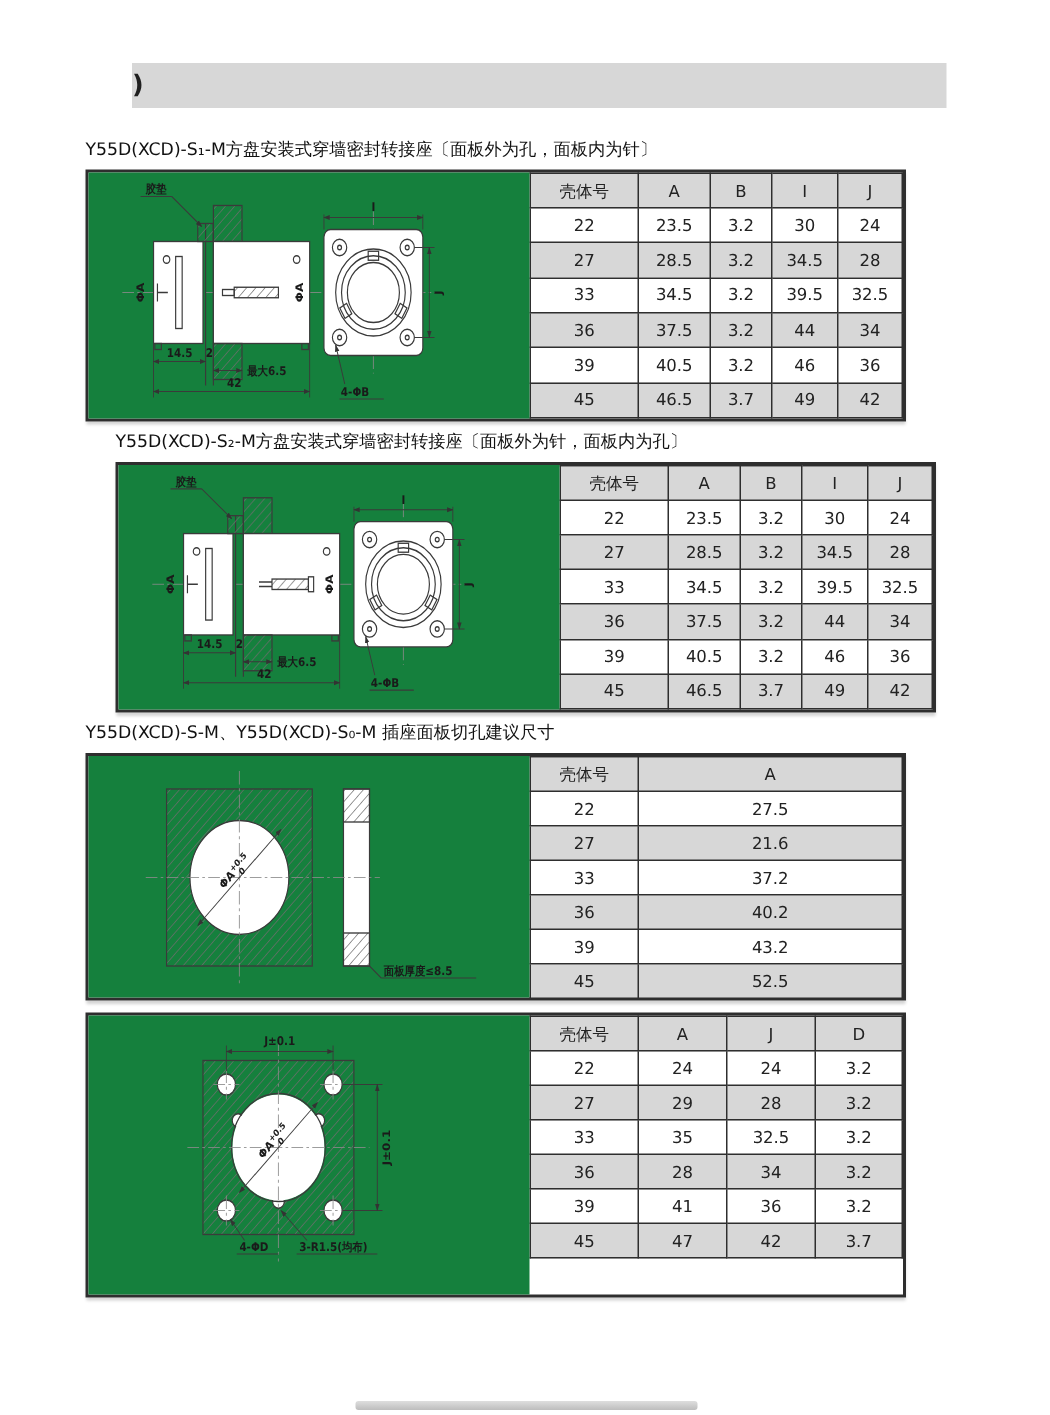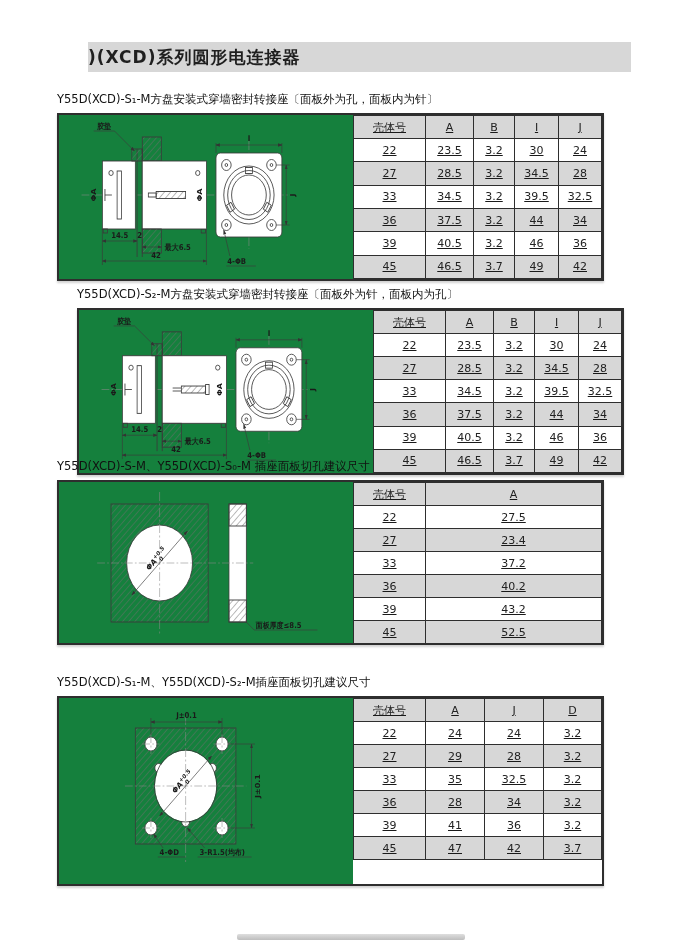--- a/index.html
+++ b/index.html
@@ -14,21 +14,21 @@
   }
   .header-bar span { font-weight:bold; font-size:17px; color:#1f1f1f; letter-spacing:1px; white-space:nowrap; }
   .section { position:absolute; left:57px; width:547px; }
   .sec-title { font-size:11.5px; color:#111; margin:0 0 6px 0; white-space:nowrap; }
   .sec-box {
     display:flex; border:2px solid #2e2e2e; background:#fff; box-sizing:border-box;
     box-shadow:0 2px 2px rgba(0,0,0,0.18);
   }
   .draw { flex:1 1 auto; position:relative; background:#15803d; }
   .draw svg { display:block; width:100%; height:100%; }
-  .tbl-wrap { flex:0 0 248px;text-decoration:underline; }
+  .tbl-wrap { flex:0 0 248px; }
   table { border-collapse:collapse; width:248px; table-layout:fixed; font-size:11px; color:#222; }
   th,td { border:1px solid #2e2e2e; text-align:center; padding:0; font-weight:normal; height:22px; }
   thead th { background:#d7d7d7; }
   tbody tr:nth-child(even) td { background:#d7d7d7; }
   .t-fill { height:100%; }
   .t-top  { height:162px; }
   .footer-bar {
     position:absolute; left:237px; top:934px; width:228px; height:6px;
     background:linear-gradient(#dedede,#bdbdbd); border-radius:2px;
   }
@@ -39,21 +39,20 @@
   svg .dl { stroke:#3a3a3a; stroke-width:0.7; fill:none; }
   svg text { font-family:"DejaVu Sans","Liberation Sans",sans-serif; fill:#1a1a1a; }
   svg .d  { font-size:8px; font-weight:bold; text-anchor:middle; }
   svg .ds { font-size:8px; font-weight:bold; text-anchor:start; }
 </style>
 </head>
 <body>
 
 <div class="header-bar">
   <span>)</span>
-    <span>(XCD)系列圆形电连接器</span>
 </div>
 
 <div class="section" style="top:92px;">
   <div class="sec-title">Y55D(XCD)-S₁-M方盘安装式穿墙密封转接座〔面板外为孔，面板内为针〕</div>
   <div class="sec-box" style="height:168px;">
     <div class="draw">
       <svg viewBox="0 0 339 164" preserveAspectRatio="none">
         <defs>
           <pattern id="h0" patternUnits="userSpaceOnUse" width="5" height="5" patternTransform="rotate(45)">
             <line x1="0" y1="0" x2="0" y2="5" stroke="#6d6d6d" stroke-width="1"></line>
@@ -336,21 +335,21 @@
               <td>3.7</td>
               <td>49</td>
               <td>42</td>
             </tr>
           </tbody>
         </table>
     </div>
   </div>
 </div>
 
-<div class="section" style="top:459px;">
+<div class="section" style="top:481px;">
   <div class="sec-title">Y55D(XCD)-S-M、Y55D(XCD)-S₀-M 插座面板切孔建议尺寸</div>
   <div class="sec-box" style="height:165px;">
     <div class="draw">
       <svg viewBox="0 0 339 161" preserveAspectRatio="none">
         <defs>
           <pattern id="h2" patternUnits="userSpaceOnUse" width="5" height="5" patternTransform="rotate(45)">
             <line x1="0" y1="0" x2="0" y2="5" stroke="#6d6d6d" stroke-width="1"></line>
           </pattern>
           <marker id="m2" viewBox="0 0 10 10" refX="9" refY="5" markerWidth="7" markerHeight="7" orient="auto-start-reverse">
             <path d="M0,1.5 L10,5 L0,8.5 z" fill="#333"></path>
@@ -389,21 +388,21 @@
               <th>A</th>
             </tr>
           </thead>
           <tbody>
             <tr>
               <td>22</td>
               <td>27.5</td>
             </tr>
             <tr>
               <td>27</td>
-              <td>23.4</td>
+              <td>21.6</td>
             </tr>
             <tr>
               <td>33</td>
               <td>37.2</td>
             </tr>
             <tr>
               <td>36</td>
               <td>40.2</td>
             </tr>
             <tr>
@@ -414,21 +413,20 @@
               <td>45</td>
               <td>52.5</td>
             </tr>
           </tbody>
         </table>
     </div>
   </div>
 </div>
 
 <div class="section" style="top:675px;">
-  <div class="sec-title">Y55D(XCD)-S₁-M、Y55D(XCD)-S₂-M插座面板切孔建议尺寸</div>
   <div class="sec-box" style="height:190px;">
     <div class="draw">
       <svg viewBox="0 0 339 186" preserveAspectRatio="none">
         <defs>
           <pattern id="h3" patternUnits="userSpaceOnUse" width="5" height="5" patternTransform="rotate(45)">
             <line x1="0" y1="0" x2="0" y2="5" stroke="#6d6d6d" stroke-width="1"></line>
           </pattern>
           <marker id="m3" viewBox="0 0 10 10" refX="9" refY="5" markerWidth="7" markerHeight="7" orient="auto-start-reverse">
             <path d="M0,1.5 L10,5 L0,8.5 z" fill="#333"></path>
           </marker>

